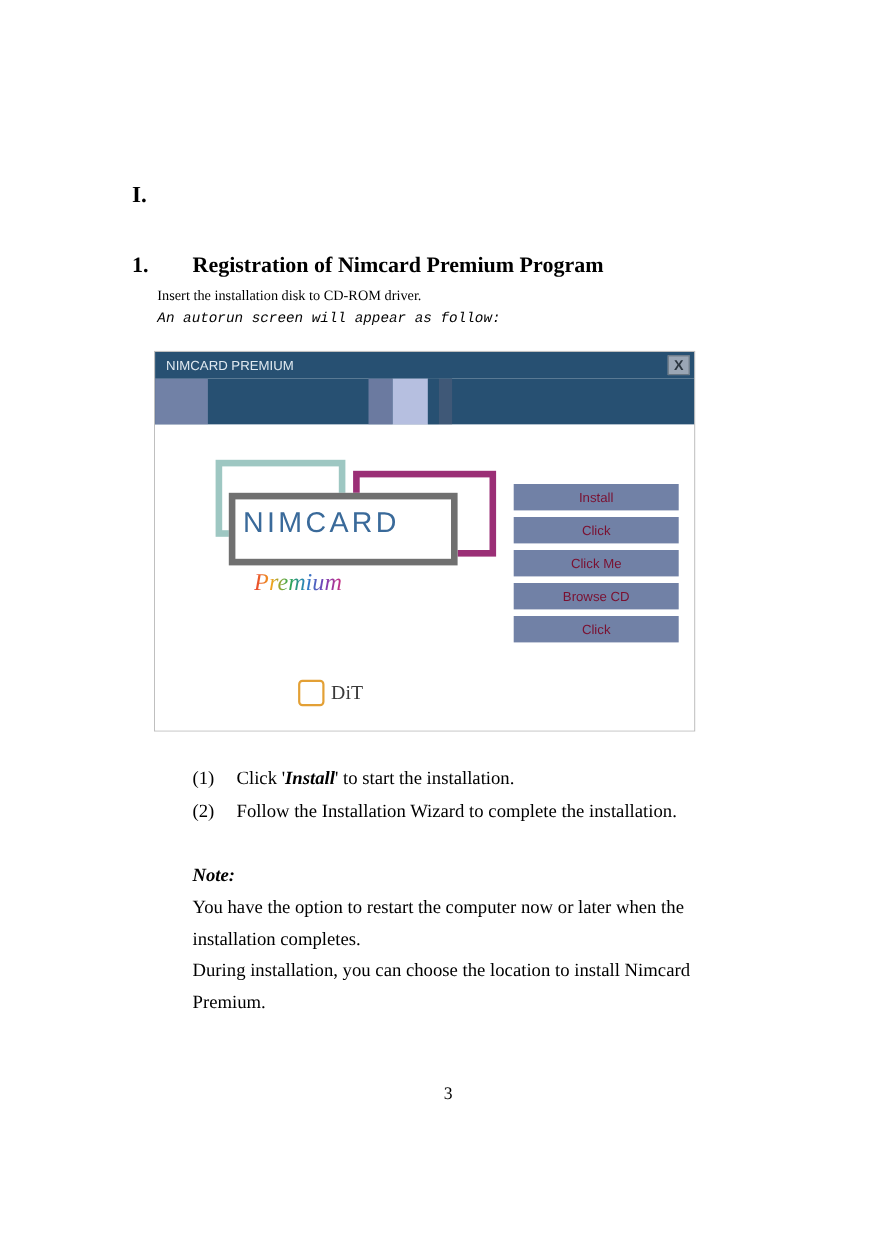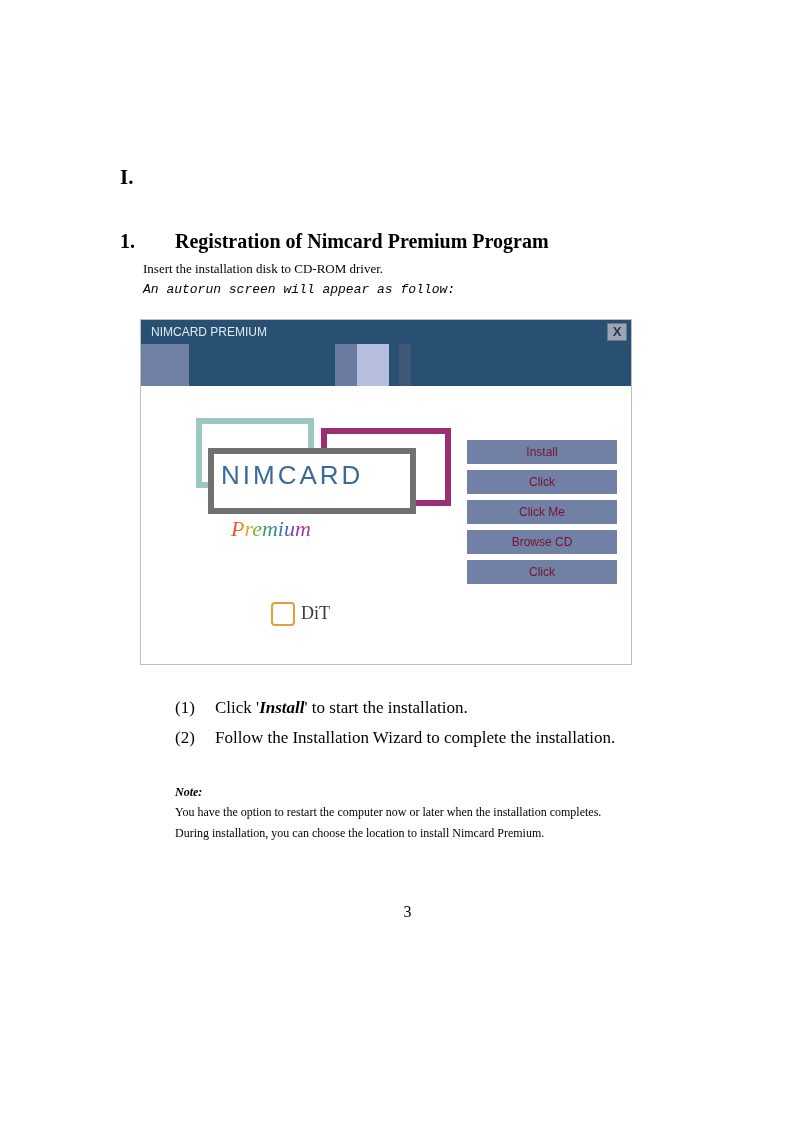--- a/index.html
+++ b/index.html
@@ -119,21 +119,21 @@
     font-size: 22px;
     font-style: italic;
     background: linear-gradient(90deg,#e83e2e,#f0a41e,#2fa84f,#2a7fc9,#7a3fb5,#c93081);
     -webkit-background-clip: text;
     background-clip: text;
     color: transparent;
     line-height: 1;
   }
   .dit {
     position: absolute;
-    left: 130px; top: 216px;
+    left: 130px; top: 232px;
     font-family: Georgia, serif;
     font-size: 18px;
     color: #3a3a3a;
     display: flex;
     align-items: center;
     gap: 6px;
   }
   .dit-icon {
     width: 20px; height: 20px;
     border: 2px solid #e3a035;
@@ -159,21 +159,21 @@
 
   .step-row {
     display: flex;
     font-size: 17px;
     margin-left: 55px;
     line-height: 1.8;
   }
   .step-num { width: 40px; }
   .note-block {
     margin-left: 55px;
-    font-size: 12px;
+    font-size: 17px;
     line-height: 1.7;
     margin-top: 28px;
   }
   .note-label { font-style: italic; font-weight: bold; }
   .page-num {
     text-align: center;
     font-size: 16px;
     margin-top: 60px;
   }
 </style>

